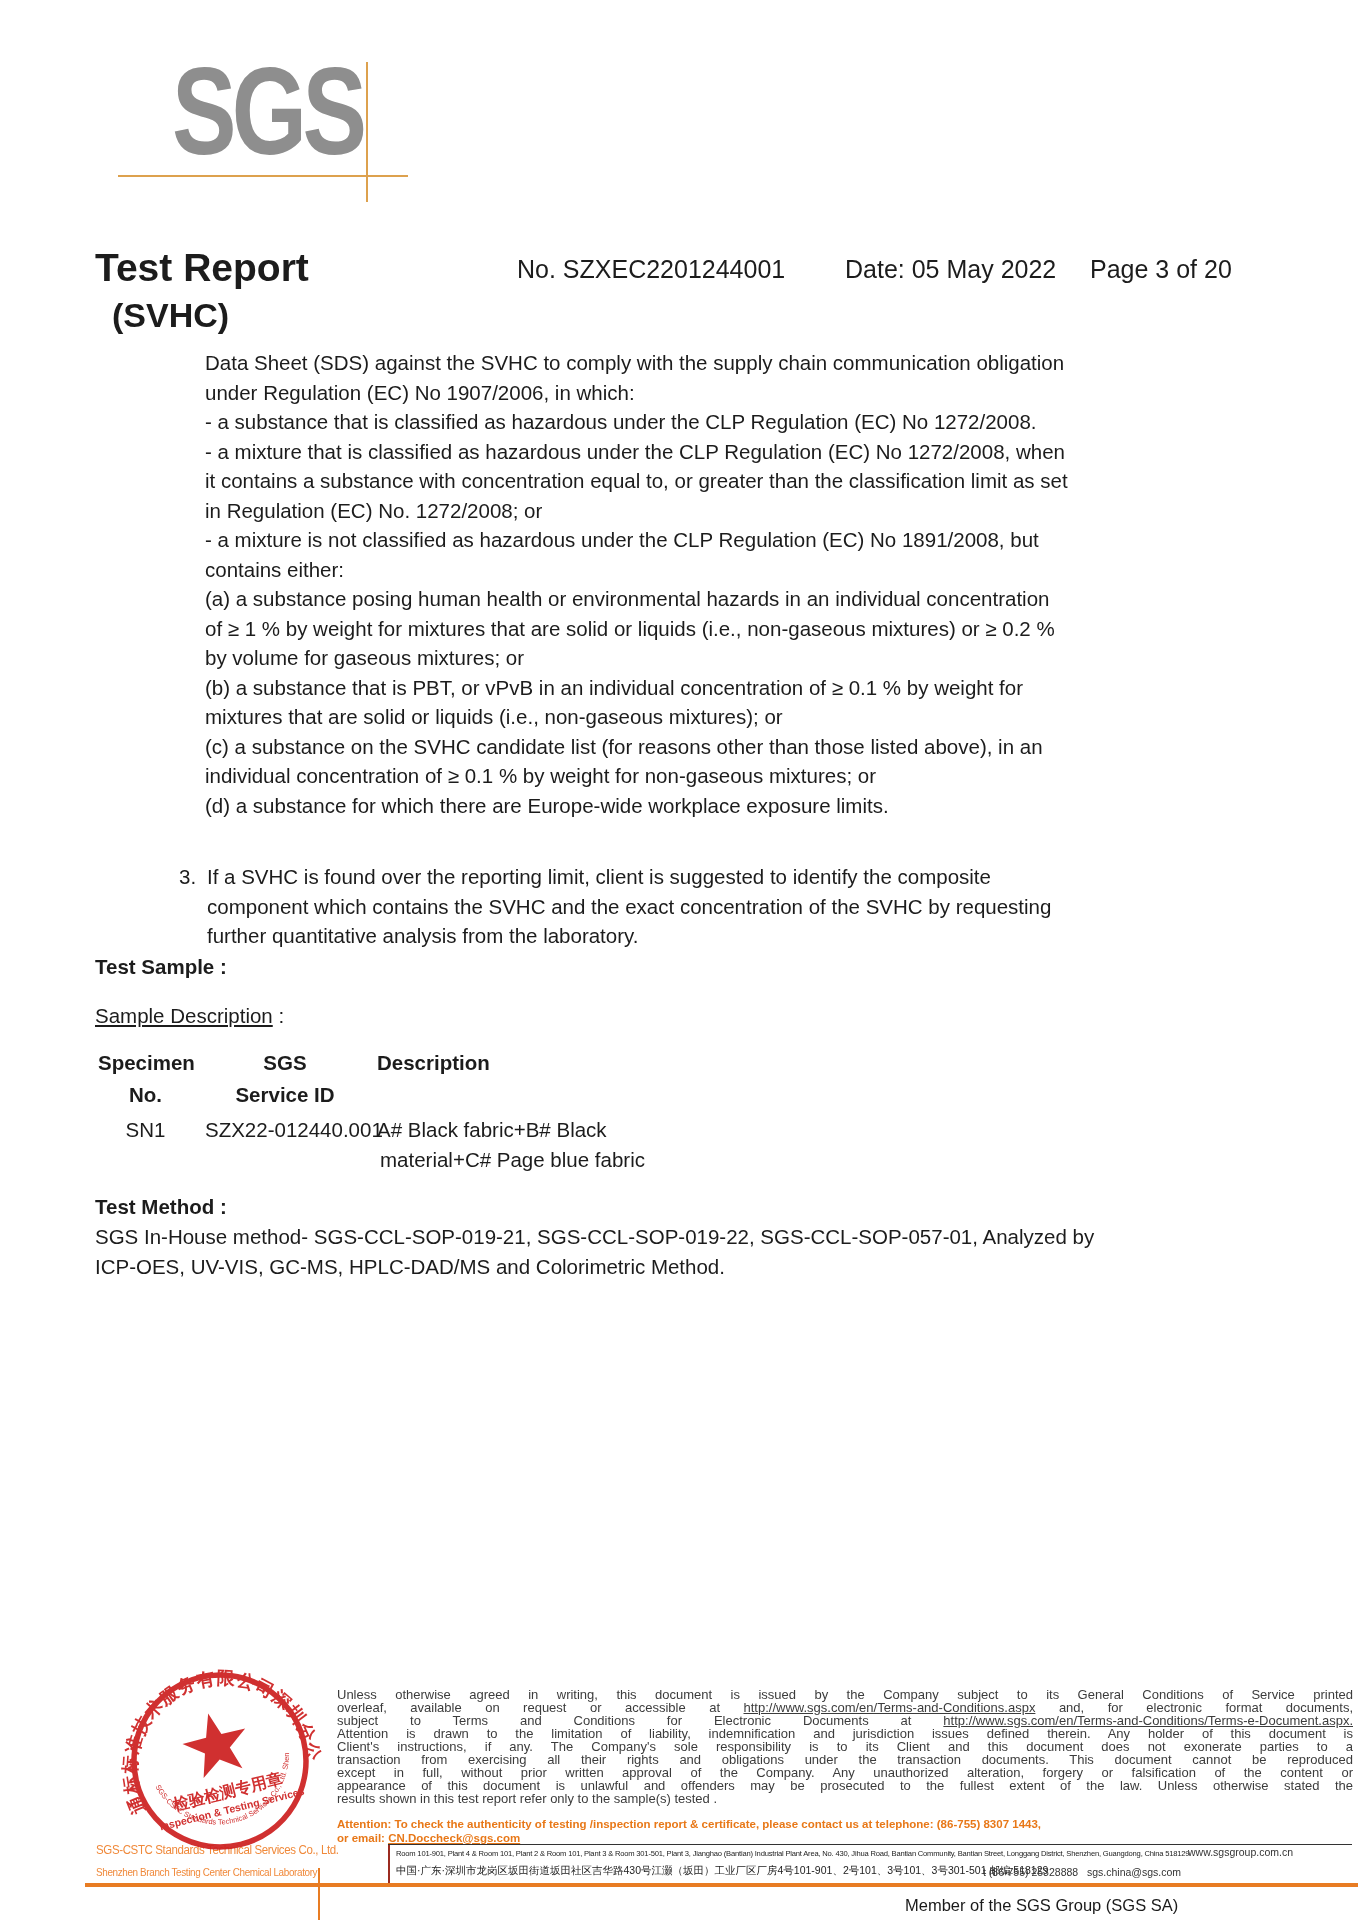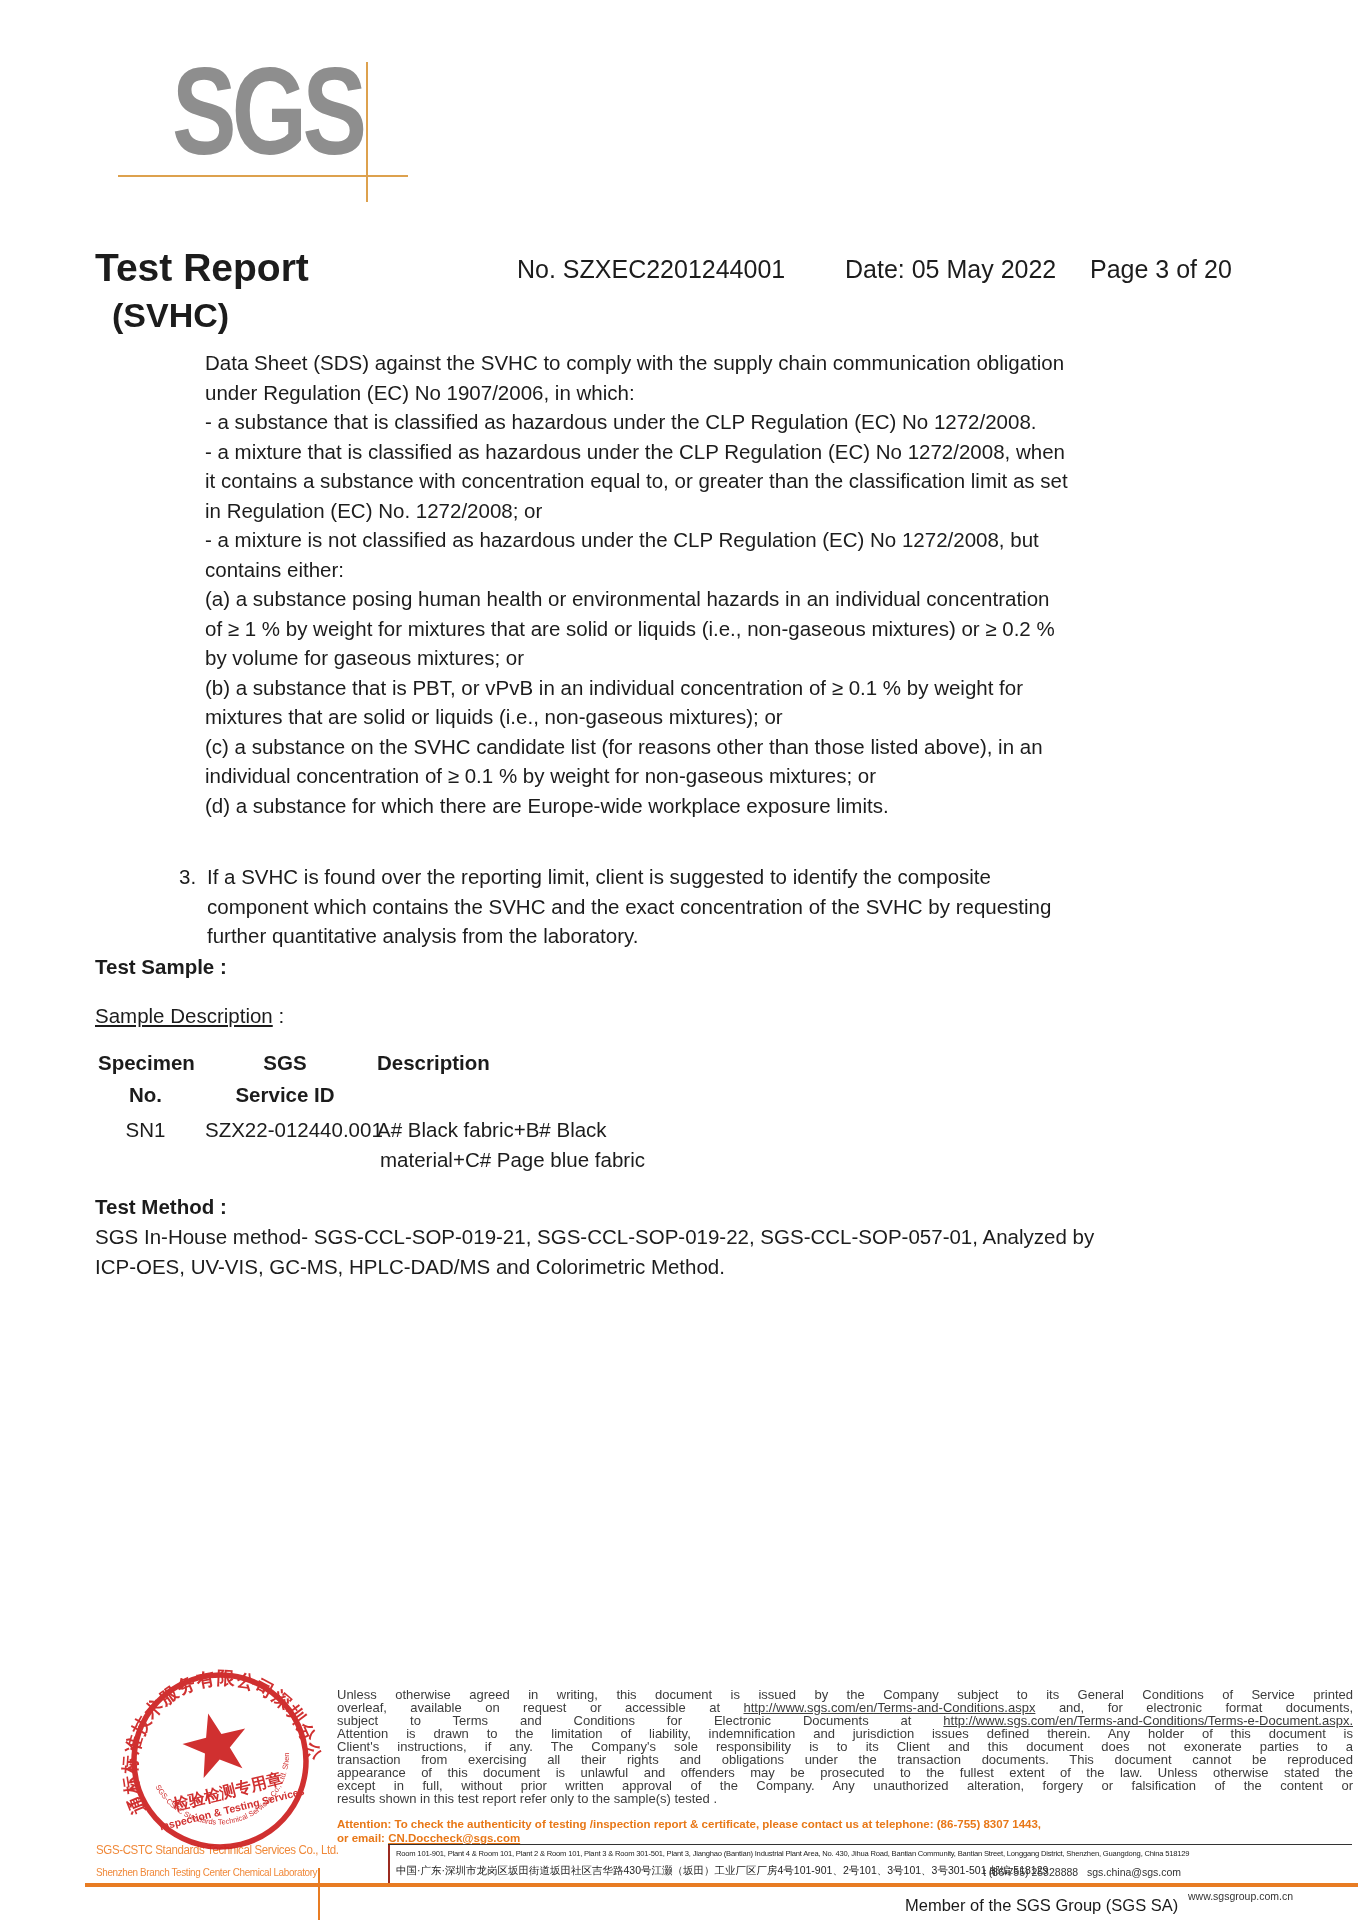--- a/index.html
+++ b/index.html
@@ -48,21 +48,21 @@
   <div class="abs meta" style="left:1090px;top:255px;">Page 3 of 20</div>
   <div class="abs subtitle" style="left:112px;top:296px;">(SVHC)</div>
 
   <div class="abs body-lines" style="left:205px;top:348px;">
       <div>Data Sheet (SDS) against the SVHC to comply with the supply chain communication obligation</div>
       <div>under Regulation (EC) No 1907/2006, in which:</div>
       <div>- a substance that is classified as hazardous under the CLP Regulation (EC) No 1272/2008.</div>
       <div>- a mixture that is classified as hazardous under the CLP Regulation (EC) No 1272/2008, when</div>
       <div>it contains a substance with concentration equal to, or greater than the classification limit as set</div>
       <div>in Regulation (EC) No. 1272/2008; or</div>
-      <div>- a mixture is not classified as hazardous under the CLP Regulation (EC) No 1272/2008, but</div>
+      <div>- a mixture is not classified as hazardous under the CLP Regulation (EC) No 1891/2008, but</div>
       <div>contains either:</div>
       <div>(a) a substance posing human health or environmental hazards in an individual concentration</div>
       <div>of ≥ 1 % by weight for mixtures that are solid or liquids (i.e., non-gaseous mixtures) or ≥ 0.2 %</div>
       <div>by volume for gaseous mixtures; or</div>
       <div>(b) a substance that is PBT, or vPvB in an individual concentration of ≥ 0.1 % by weight for</div>
       <div>mixtures that are solid or liquids (i.e., non-gaseous mixtures); or</div>
       <div>(c) a substance on the SVHC candidate list (for reasons other than those listed above), in an</div>
       <div>individual concentration of ≥ 0.1 % by weight for non-gaseous mixtures; or</div>
       <div>(d) a substance for which there are Europe-wide workplace exposure limits.</div>
     </div>
@@ -96,37 +96,37 @@
       <div>ICP-OES, UV-VIS, GC-MS, HPLC-DAD/MS and Colorimetric Method.</div>
     </div>
 
   <div class="abs disclaimer" style="left:337px;top:1688px;">
       <div>Unless otherwise agreed in writing, this document is issued by the Company subject to its General Conditions of Service printed</div>
       <div>overleaf, available on request or accessible at <u>http://www.sgs.com/en/Terms-and-Conditions.aspx</u> and, for electronic format documents,</div>
       <div>subject to Terms and Conditions for Electronic Documents at <u>http://www.sgs.com/en/Terms-and-Conditions/Terms-e-Document.aspx.</u></div>
       <div>Attention is drawn to the limitation of liability, indemnification and jurisdiction issues defined therein. Any holder of this document is</div>
       <div>Client's instructions, if any. The Company's sole responsibility is to its Client and this document does not exonerate parties to a</div>
       <div>transaction from exercising all their rights and obligations under the transaction documents. This document cannot be reproduced</div>
+      <div>except in full, without prior written approval of the Company. Any unauthorized alteration, forgery or falsification of the content or</div>
       <div>appearance of this document is unlawful and offenders may be prosecuted to the fullest extent of the law. Unless otherwise stated the</div>
-      <div>except in full, without prior written approval of the Company. Any unauthorized alteration, forgery or falsification of the content or</div>
       <div>results shown in this test report refer only to the sample(s) tested .</div>
     </div>
 
   <div class="abs attention" style="left:337px;top:1818px;">
       <div>Attention: To check the authenticity of testing /inspection report &amp; certificate, please contact us at telephone: (86-755) 8307 1443,</div>
       <div>or email: <u>CN.Doccheck@sgs.com</u></div>
     </div>
 
   <div class="abs company-line" style="left:96px;top:1843px;font-size:12.5px;letter-spacing:-0.4px;transform:scaleX(0.92);">SGS-CSTC Standards Technical Services Co., Ltd.</div>
   <div class="abs company-line" style="left:96px;top:1866px;font-size:11px;letter-spacing:-0.4px;transform:scaleX(0.9);">Shenzhen Branch Testing Center Chemical Laboratory</div>
 
   <div class="abs" style="left:388px;top:1844px;width:964px;height:1px;background:#333;"></div>
   <div class="abs" style="left:388px;top:1845px;width:2px;height:39px;background:#9b2b20;"></div>
   <div class="abs addr-en" style="left:396px;top:1849px;">Room 101-901, Plant 4 &amp; Room 101, Plant 2 &amp; Room 101, Plant 3 &amp; Room 301-501, Plant 3, Jianghao (Bantian) Industrial Plant Area, No. 430, Jihua Road, Bantian Community, Bantian Street, Longgang District, Shenzhen, Guangdong, China 518129</div>
-  <div class="abs addr-right" style="left:1188px;top:1846px;margin-top:44px;">www.sgsgroup.com.cn</div>
+  <div class="abs addr-right" style="left:1188px;top:1846px;">www.sgsgroup.com.cn</div>
   <div class="abs addr-cn" style="left:396px;top:1864px;">中国·广东·深圳市龙岗区坂田街道坂田社区吉华路430号江灏（坂田）工业厂区厂房4号101-901、2号101、3号101、3号301-501  邮编:518129</div>
   <div class="abs addr-right" style="left:983px;top:1866px;">t (86-755) 25328888</div>
   <div class="abs addr-right" style="left:1087px;top:1866px;">sgs.china@sgs.com</div>
 
   <div class="abs" style="left:85px;top:1883px;width:1273px;height:4px;background:#e87c23;"></div>
   <div class="abs" style="left:318px;top:1868px;width:2px;height:52px;background:#e87c23;"></div>
 
   <div class="abs member" style="left:905px;top:1896px;text-align:right;">Member of the SGS Group (SGS SA)</div>
 
   <svg class="abs" style="left:115px;top:1658px;opacity:0.92;" width="210" height="210" viewBox="0 0 210 210">

